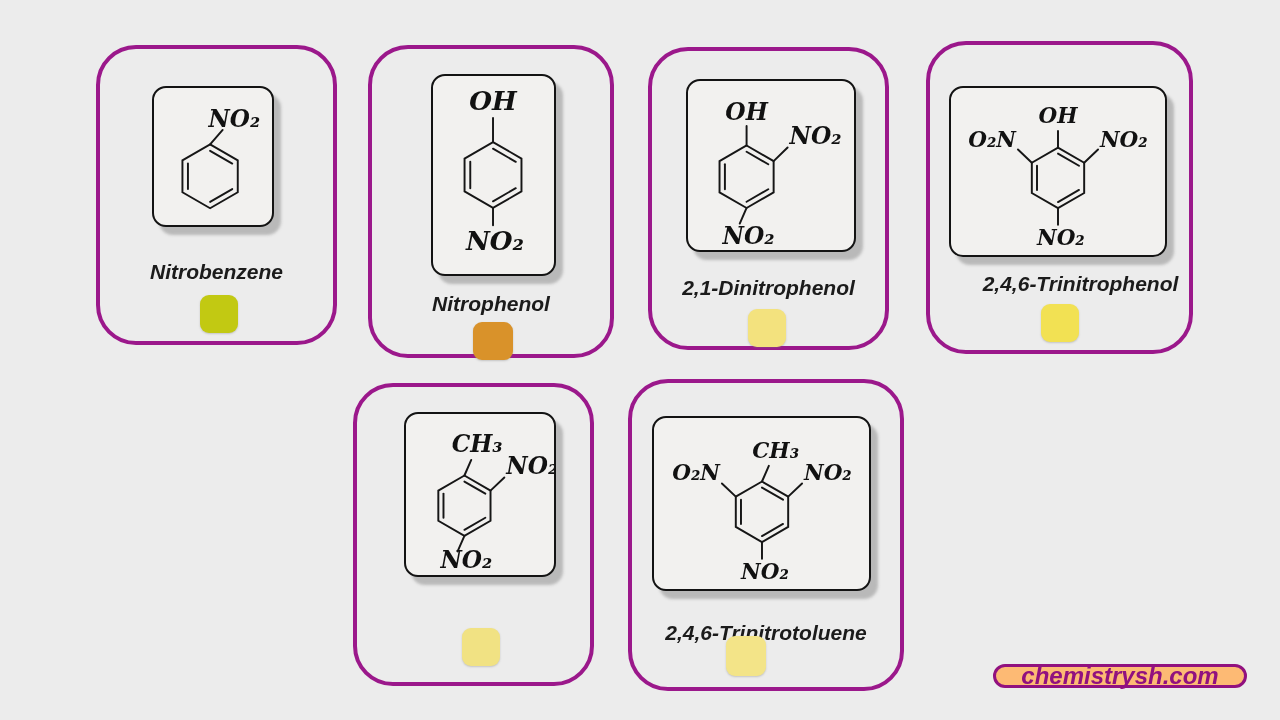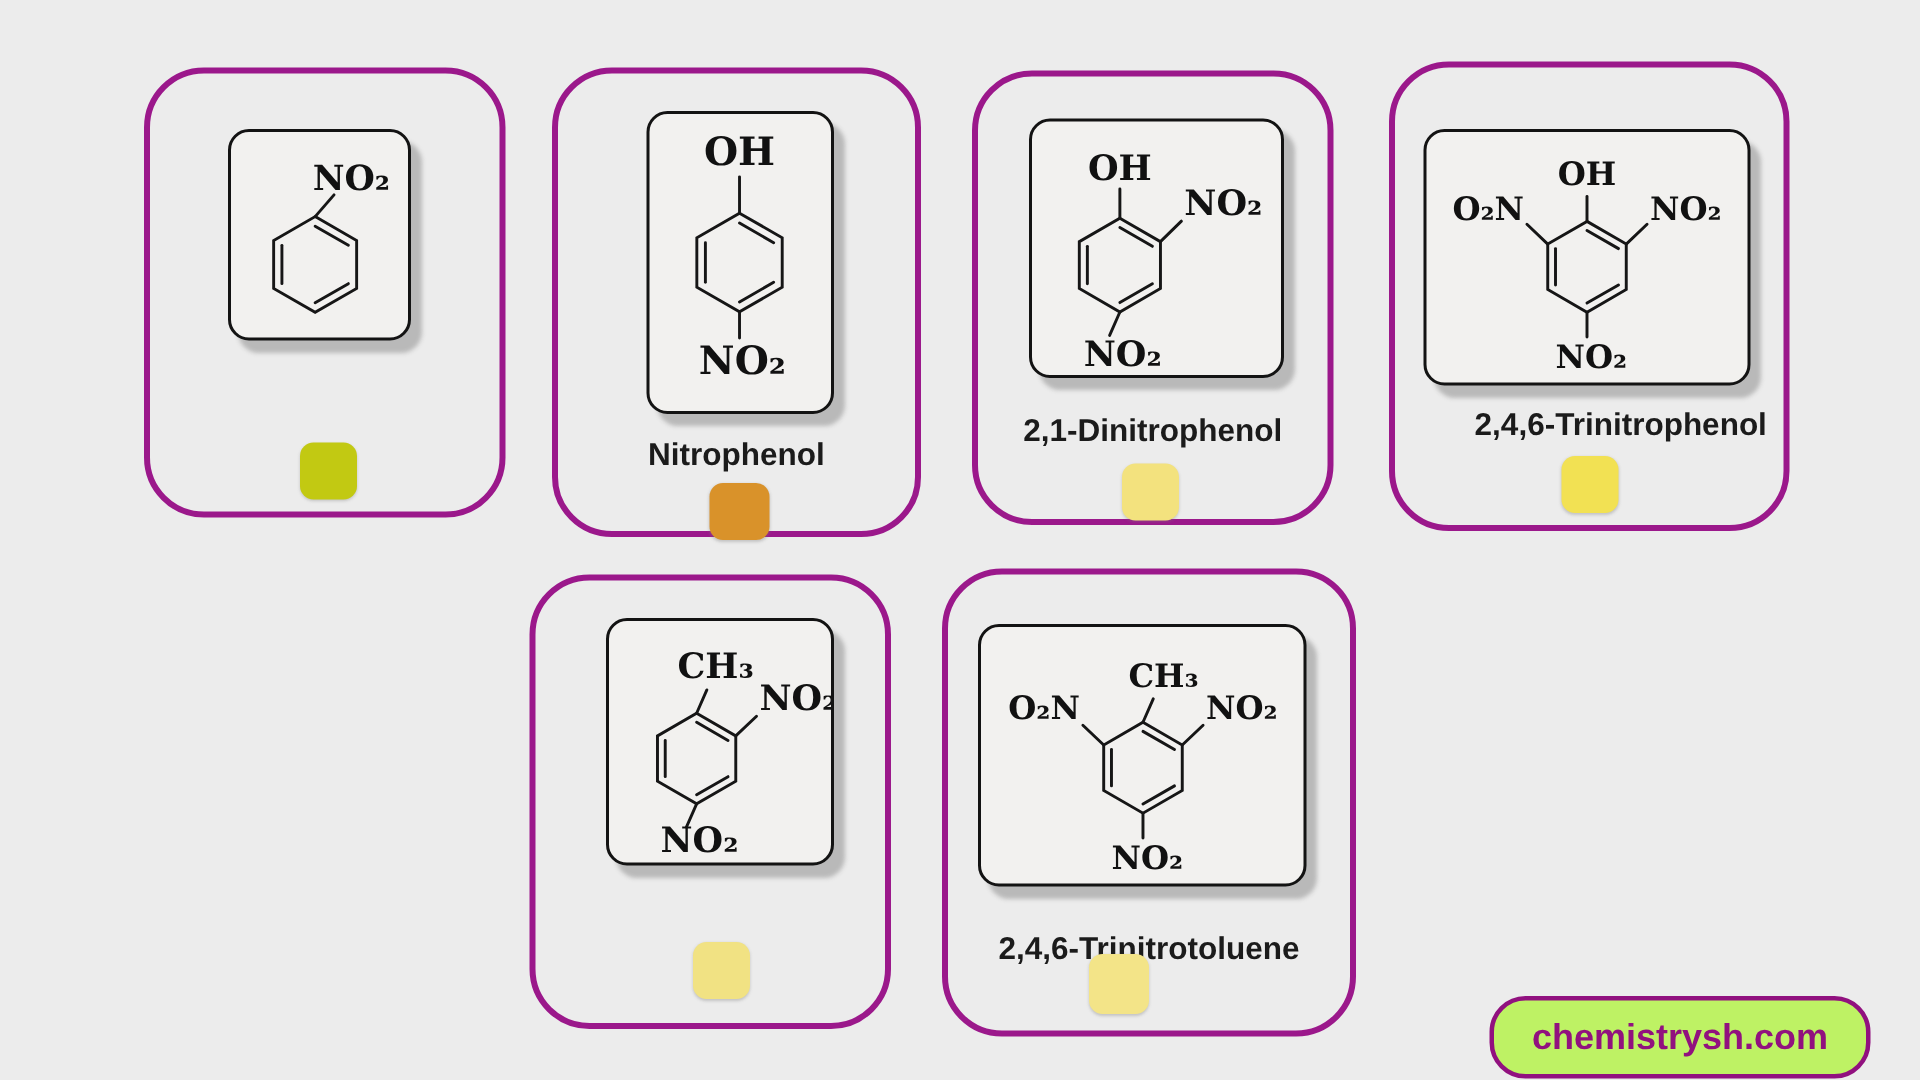--- a/index.html
+++ b/index.html
@@ -1,48 +1,49 @@
 <!DOCTYPE html>
 <html><head>
 <meta charset="utf-8">
 <style>
   html,body{margin:0;padding:0;}
   .stage{position:relative;width:1280px;height:720px;background:#ececec;overflow:hidden;
-         font-family:"Liberation Sans",sans-serif;}
+         font-family:"Liberation Sans",sans-serif;font-style:italic;}
   .card{position:absolute;border:4px solid #9b188b;border-radius:40px;box-sizing:border-box;}
   .structure-box{position:absolute;background:#f2f1ef;border:2px solid #131313;border-radius:14px;
                  box-shadow:7px 8px 3px rgba(125,125,125,.45);box-sizing:border-box;}
   .structure-box svg{display:block;width:100%;height:100%;}
   .mol-line{stroke:#161616;stroke-width:2;fill:none;stroke-linecap:round;}
   .mol-text{font-family:"DejaVu Serif",serif;font-weight:bold;fill:#111;}
   .compound-name{position:absolute;left:0;right:0;text-align:center;font-weight:bold;
                  font-size:21px;color:#1b1b1b;letter-spacing:0px;}
   .swatch{position:absolute;width:38px;height:38px;border-radius:9px;
           box-shadow:0 1px 2px rgba(120,120,120,.35);}
-  .watermark{position:absolute;left:993px;top:664px;width:254px;height:55px;
-             border:3px solid #91117f;border-radius:24px;background:#bef264;
+  .watermark{position:absolute;left:993px;top:664px;width:254px;height:24px;
+             border:3px solid #91117f;border-radius:24px;background:#fdba74;
              display:flex;align-items:center;justify-content:center;box-sizing:border-box;}
   .watermark span{font-weight:bold;font-size:24px;color:#91117f;}
 </style>
 </head>
 <body>
 
 <div class="stage">
 
   <section class="card" style="left:96px;top:45px;width:241px;height:300px;">
     <div class="structure-box" style="left:52px;top:37px;width:122px;height:141px;">
       <svg viewBox="0 0 122 141">
         <path class="mol-line" d="M58,58 L86.6,74.5 L86.6,107.5 L58,124 L29.4,107.5 L29.4,74.5 Z"></path>
         <line class="mol-line" x1="58" y1="64.6" x2="80.9" y2="77.8"></line>
         <line class="mol-line" x1="80.9" y1="104.2" x2="58" y2="117.4"></line>
         <line class="mol-line" x1="35.1" y1="104.2" x2="35.1" y2="77.8"></line>
         <line class="mol-line" x1="58" y1="58" x2="71" y2="43"></line>
         <text class="mol-text" x="83" y="40" font-size="24" text-anchor="middle">NO₂</text>
       </svg>
     </div>
+    <div class="compound-name" style="top:211px;">Nitrobenzene</div>
     <div class="swatch" style="left: 100px; top: 246px; background-color: rgb(194, 201, 18);"></div>
   </section>
 
   <section class="card" style="left:368px;top:45px;width:246px;height:313px;">
     <div class="structure-box" style="left:59px;top:25px;width:125px;height:202px;">
       <svg viewBox="0 0 125 202">
         <path class="mol-line" d="M62,67 L91.4,84 L91.4,118 L62,135 L32.6,118 L32.6,84 Z"></path>
         <line class="mol-line" x1="62" y1="73.8" x2="85.5" y2="87.4"></line>
         <line class="mol-line" x1="85.5" y1="114.6" x2="62" y2="128.2"></line>
         <line class="mol-line" x1="38.5" y1="114.6" x2="38.5" y2="87.4"></line>

